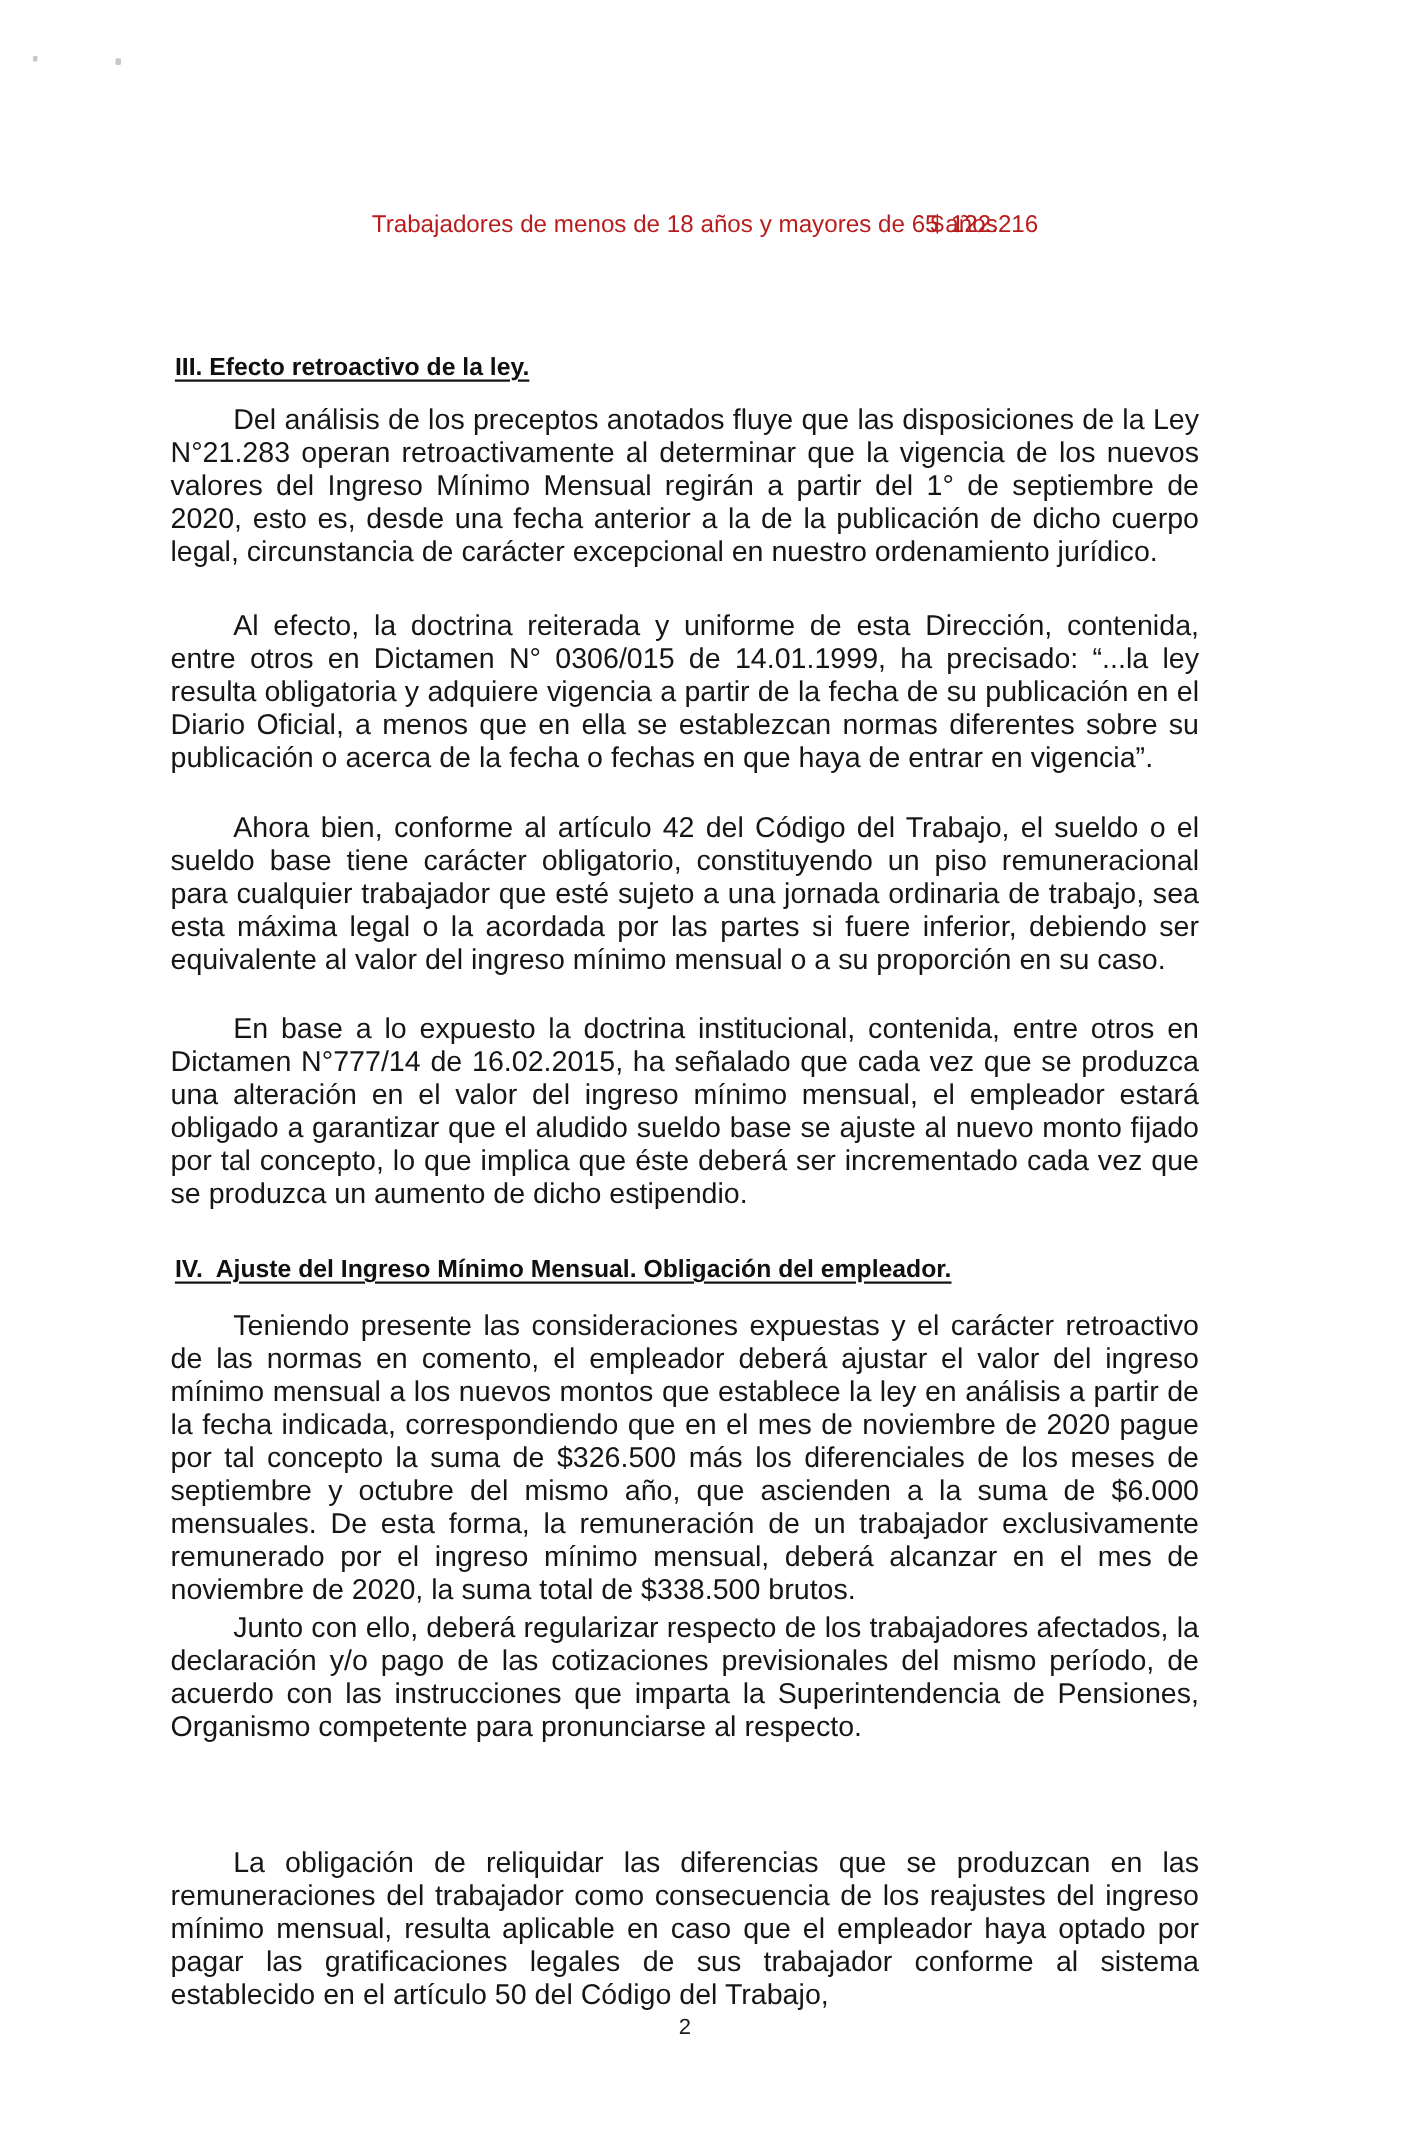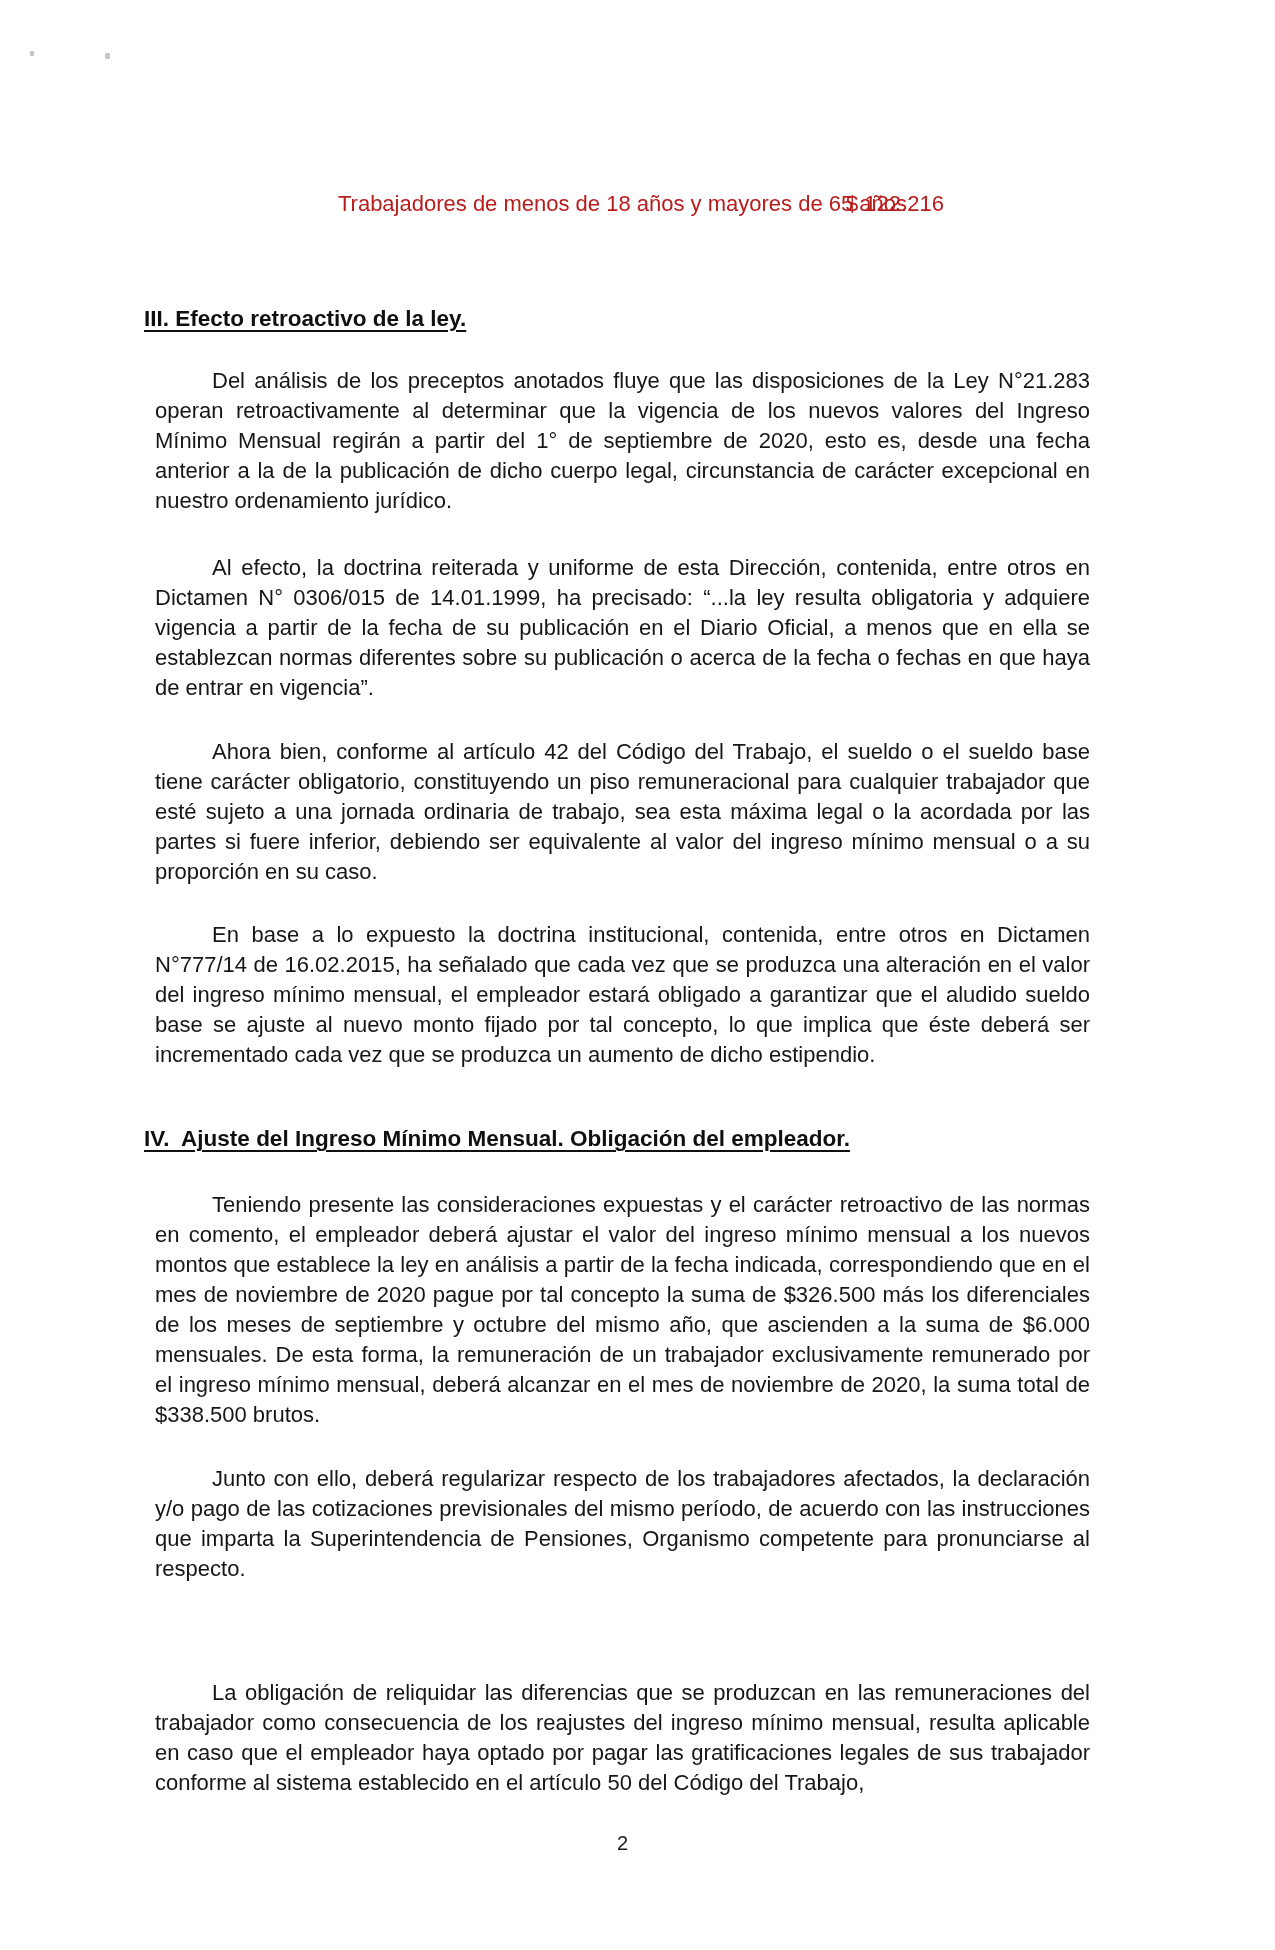--- a/index.html
+++ b/index.html
@@ -26,35 +26,35 @@
     text-align: center;
   }
   .amount-row .amount-value {
     position: absolute;
     left: 691px;
     top: 0;
   }
   .heading {
     position: absolute;
     left: 144px;
-    margin: 0;
+    margin: 15px;
     font-size: 22.5px;
     font-weight: bold;
     color: #101010;
     text-decoration: underline;
     text-decoration-thickness: 2px;
     text-underline-offset: 4px;
     white-space: pre-wrap;
   }
   .para {
     position: absolute;
     left: 155px;
     width: 935px;
     margin: 0;
-    font-size: 22px;
+    font-size: 26px;
     line-height: 30px;
     text-align: justify;
     text-indent: 57px;
     color: #161616;
   }
   .italic { }
   .page-num {
     position: absolute;
     left: 155px;
     width: 935px;

